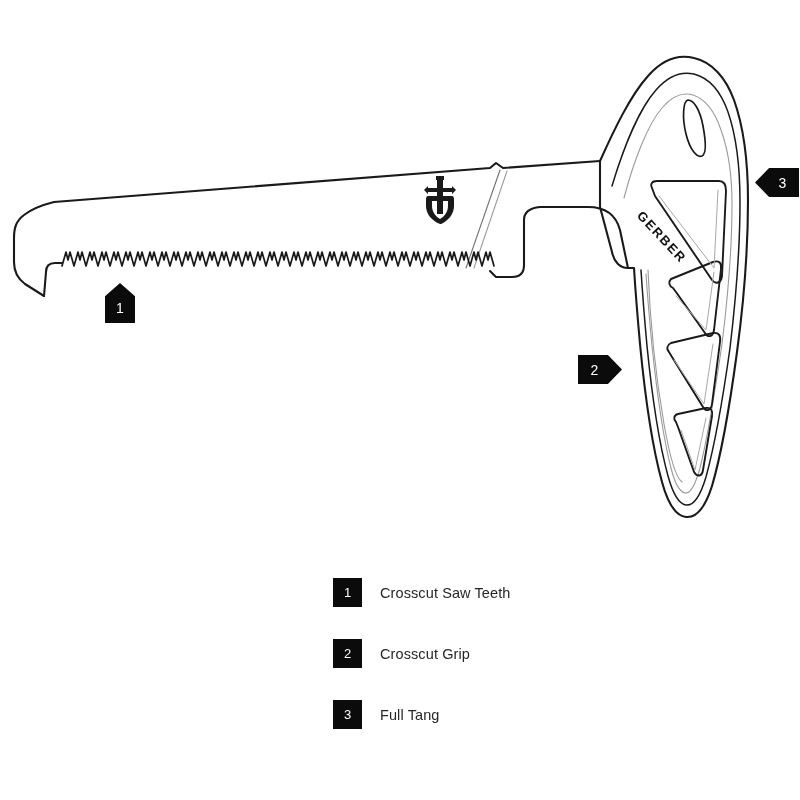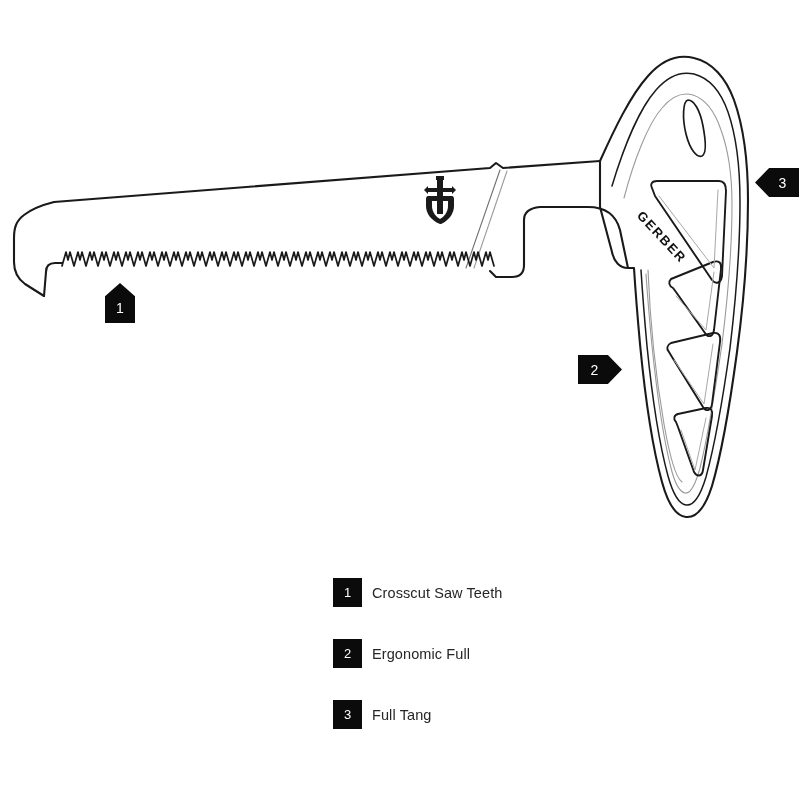--- a/index.html
+++ b/index.html
@@ -52,21 +52,21 @@
     height: 29px;
     background: #0b0b0b;
     color: #ffffff;
     font-size: 13px;
     line-height: 29px;
     text-align: center;
     flex: 0 0 auto;
     font-family: "Liberation Sans", sans-serif;
   }
   .legend-label {
-    margin-left: 10px;
+    margin-left: 18px;
     font-size: 14.5px;
     color: #262626;
     letter-spacing: 0.1px;
     white-space: nowrap;
     font-family: "Liberation Sans", sans-serif;
   }
 
   
   .callout {
     position: absolute;
@@ -391,21 +391,21 @@
 
   <div id="legend">
 
     <div class="legend-row">
       <div class="legend-swatch">1</div>
       <div class="legend-label">Crosscut Saw Teeth</div>
     </div>
 
     <div class="legend-row">
       <div class="legend-swatch">2</div>
-      <div class="legend-label">Ergonomic Full</div>
+      <div class="legend-label">Crosscut Grip</div>
     </div>
 
     <div class="legend-row">
       <div class="legend-swatch">3</div>
       <div class="legend-label">Full Tang</div>
     </div>
 
   </div>
 
 </div>

